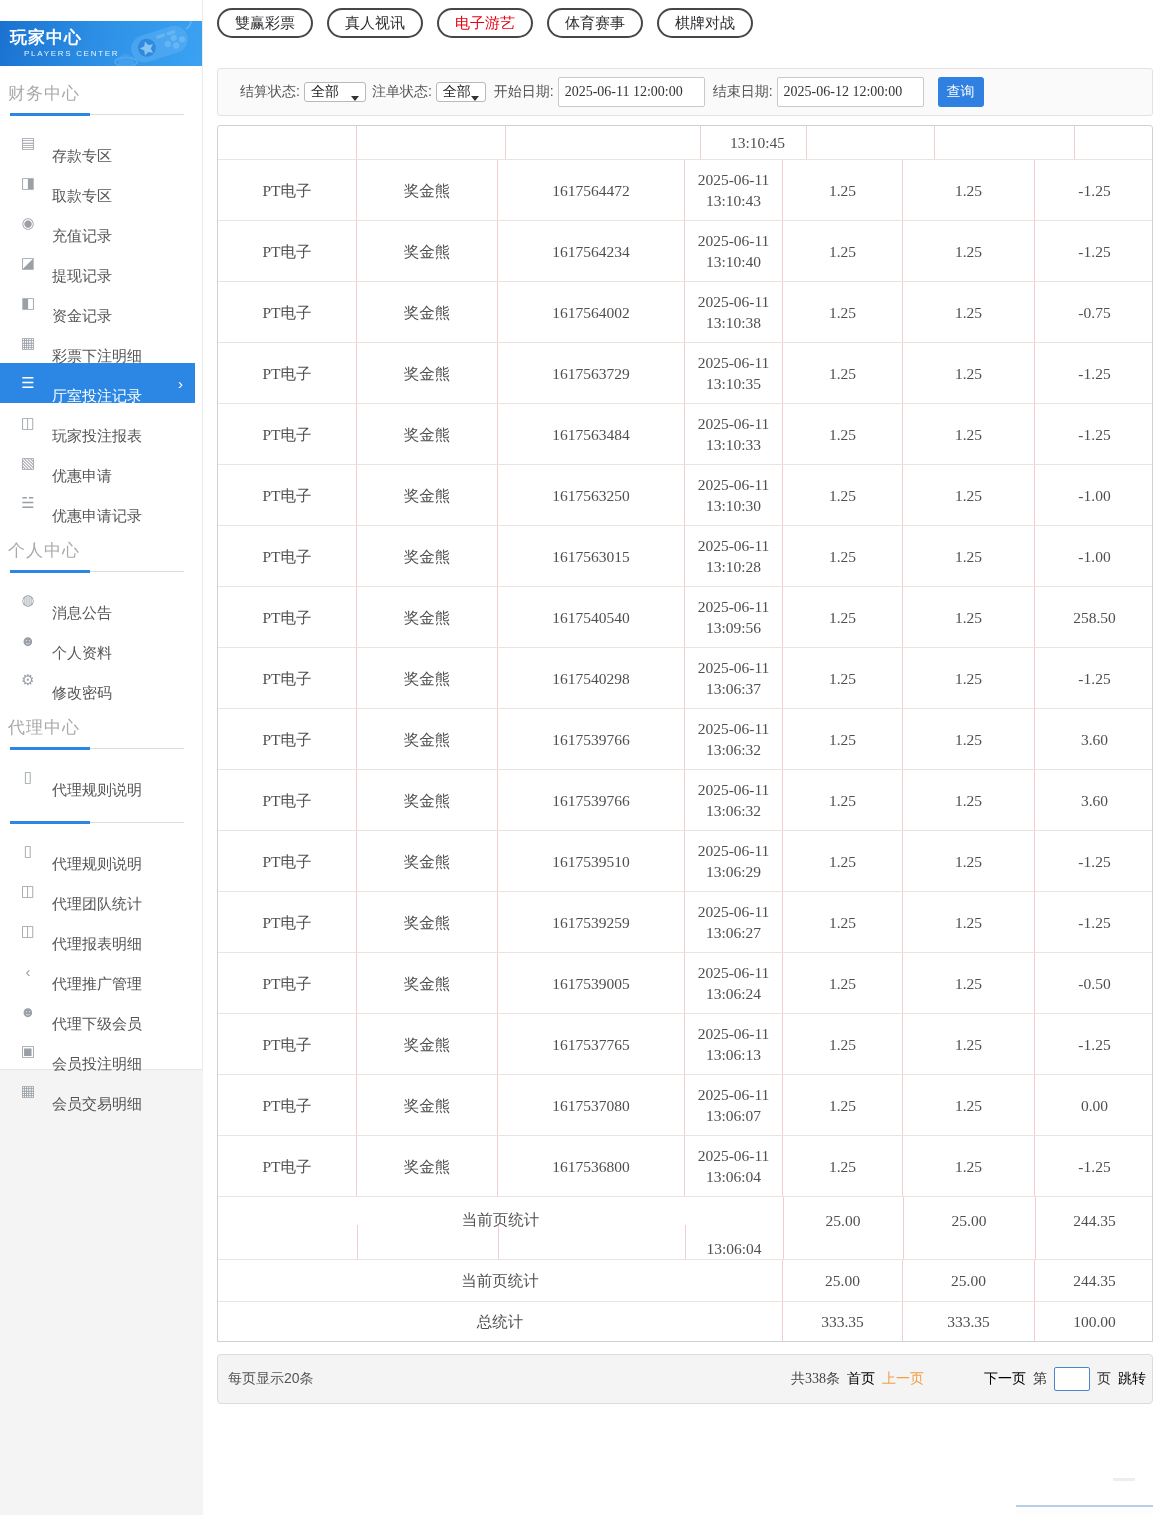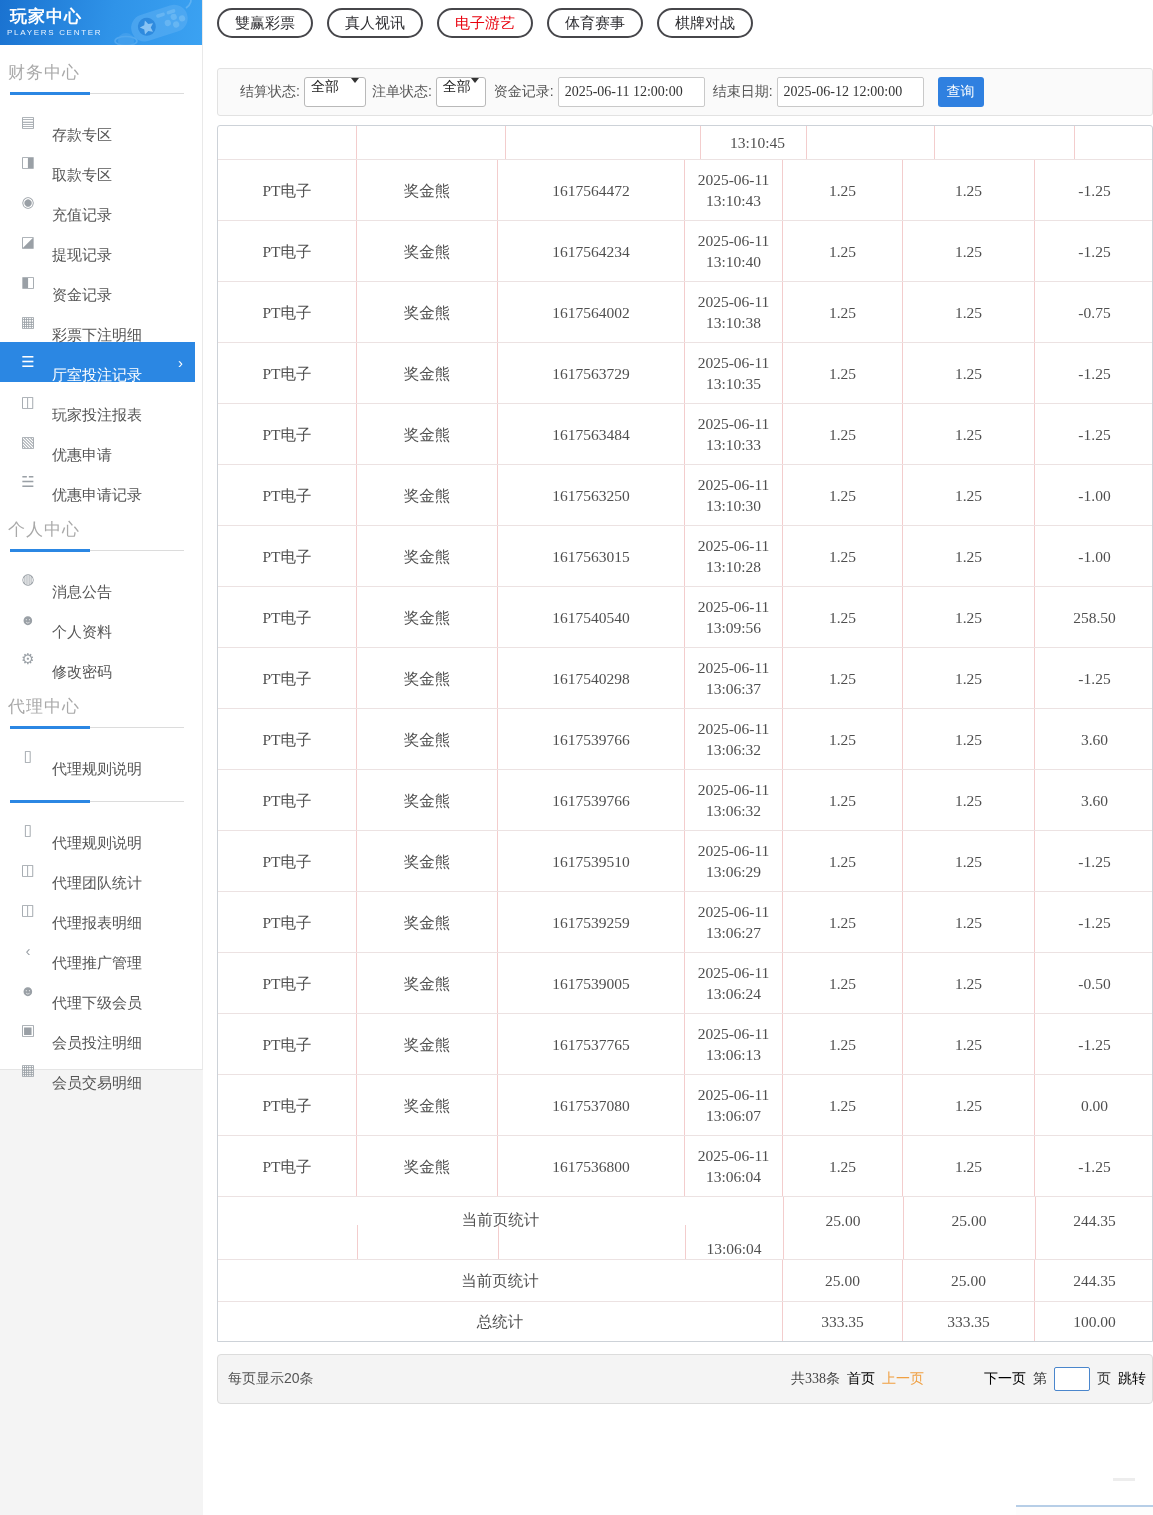--- a/index.html
+++ b/index.html
@@ -8,23 +8,23 @@
     background:#f4f4f4;
     font-family:"Liberation Sans","DejaVu Sans",sans-serif;
     overflow:hidden;
   }
   
   #main{position:absolute;left:203px;top:0;width:950px;height:1515px;background:#fff;}
   
   #sidebar{position:absolute;left:0;top:0;width:203px;height:1070px;background:#fff;
     border-right:1px solid #e9e9e9;border-bottom:1px solid #e5e5e5;box-sizing:border-box;}
   #side-header{position:relative;height:45px;overflow:hidden;
-    background:linear-gradient(100deg,#1a72d0 0%,#2f93e8 55%,#3ba2f2 100%);}
+    background:linear-gradient(100deg,#1a72d0 0%,#2f93e8 55%,#3ba2f2 100%);margin-top:21px;}
   #side-header .logo-title{position:absolute;left:10px;top:5px;font-size:17px;font-weight:bold;color:#fff;letter-spacing:1px;}
-  #side-header .logo-sub{position:absolute;left:7px;top:28px;font-size:8px;color:#e8f3ff;letter-spacing:1.7px;}
+  #side-header .logo-sub{position:absolute;left:24px;top:28px;font-size:8px;color:#e8f3ff;letter-spacing:1.7px;}
   #side-header svg{position:absolute;right:2px;top:0;opacity:.55;}
   .section-head{padding:16px 8px 0 8px;}
   .section-title{font-size:17px;color:#a9a9a9;letter-spacing:1px;}
   .section-line{position:relative;height:1px;background:#dcdcdc;margin:9px 10px 0 2px;}
   .section-line::before{content:"";position:absolute;left:0;top:-1px;width:80px;height:3px;background:#2b87e3;}
   .menu{margin-top:8px;}
   .menu-item{display:flex;align-items:center;height:40px;width:195px;box-sizing:border-box;
     padding:0 12px 0 18px;cursor:pointer;}
   .menu-item .m-icon{width:20px;text-align:center;font-size:15px;color:#9aa0a6;flex:0 0 20px;}
   .menu-item .m-label{margin-left:14px;font-size:15px;color:#555;white-space:nowrap;margin-top:26px;}
@@ -35,21 +35,21 @@
   #tabbar{padding:8px 0 0 14px;height:38px;box-sizing:content-box;}
   .tab{display:inline-flex;align-items:center;justify-content:center;height:30px;box-sizing:border-box;
     padding:0 16px;margin-right:14px;border:2px solid #46464a;border-radius:16px;
     font-size:15px;color:#2f2f33;background:#fff;cursor:pointer;white-space:nowrap;}
   .tab.active{color:#e8000d;}
   
   #filterbar{margin:22px 0 0 14px;width:936px;height:48px;box-sizing:border-box;
     background:#fafafa;border:1px solid #e2e2e2;border-radius:3px;
     display:flex;align-items:center;padding-left:22px;}
   .f-label{font-size:14px;color:#555;margin-right:4px;white-space:nowrap;}
-  .f-select{display:flex;align-items:flex-start;height:30px;box-sizing:border-box;background:#fff;
+  .f-select{display:flex;align-items:flex-end;height:20px;box-sizing:border-box;background:#fff;
     border:1px solid #b9b9b9;border-radius:3px;padding:0 6px;font-size:14px;color:#222;cursor:pointer;}
   .f-select .caret{width:0;height:0;border-left:4px solid transparent;border-right:4px solid transparent;
     border-top:5px solid #333;margin-left:auto;}
   #settle-select{width:62px;margin-right:6px;}
   #order-select{width:50px;margin-right:8px;}
   .f-input{height:30px;box-sizing:border-box;border:1px solid #c9c9c9;border-radius:2px;
     font-size:14px;color:#333;padding:0 6px;width:147px;background:#fff;
     font-family:Liberation Serif, serif;}
   #query-btn{margin-left:14px;width:46px;height:30px;background:#2f80e0;color:#fff;border:none;
     border-radius:3px;font-size:14px;cursor:pointer;font-family:inherit;}
@@ -284,21 +284,21 @@
     <span class="f-label">结算状态:</span>
     <div class="f-select" id="settle-select">
       <span>全部</span>
       <span class="caret"></span>
     </div>
     <span class="f-label">注单状态:</span>
     <div class="f-select" id="order-select">
       <span>全部</span>
       <span class="caret"></span>
     </div>
-    <span class="f-label">资金记录:</span>
+    <span class="f-label">开始日期:</span>
     <input class="f-input" style="margin-right: 8px;" value="2025-06-11 12:00:00">
     <span class="f-label">结束日期:</span>
     <input class="f-input" value="2025-06-12 12:00:00" style="">
     <button id="query-btn">查询</button>
   </div>
 
   <div id="bet-table">
 
     <div class="trow partial">
       <div class="cell"></div>

